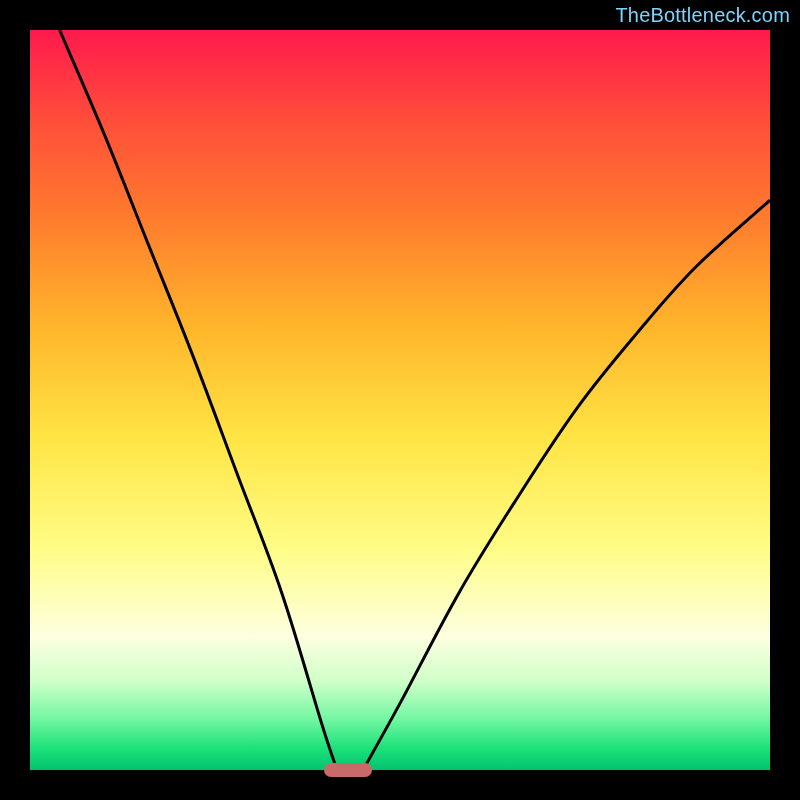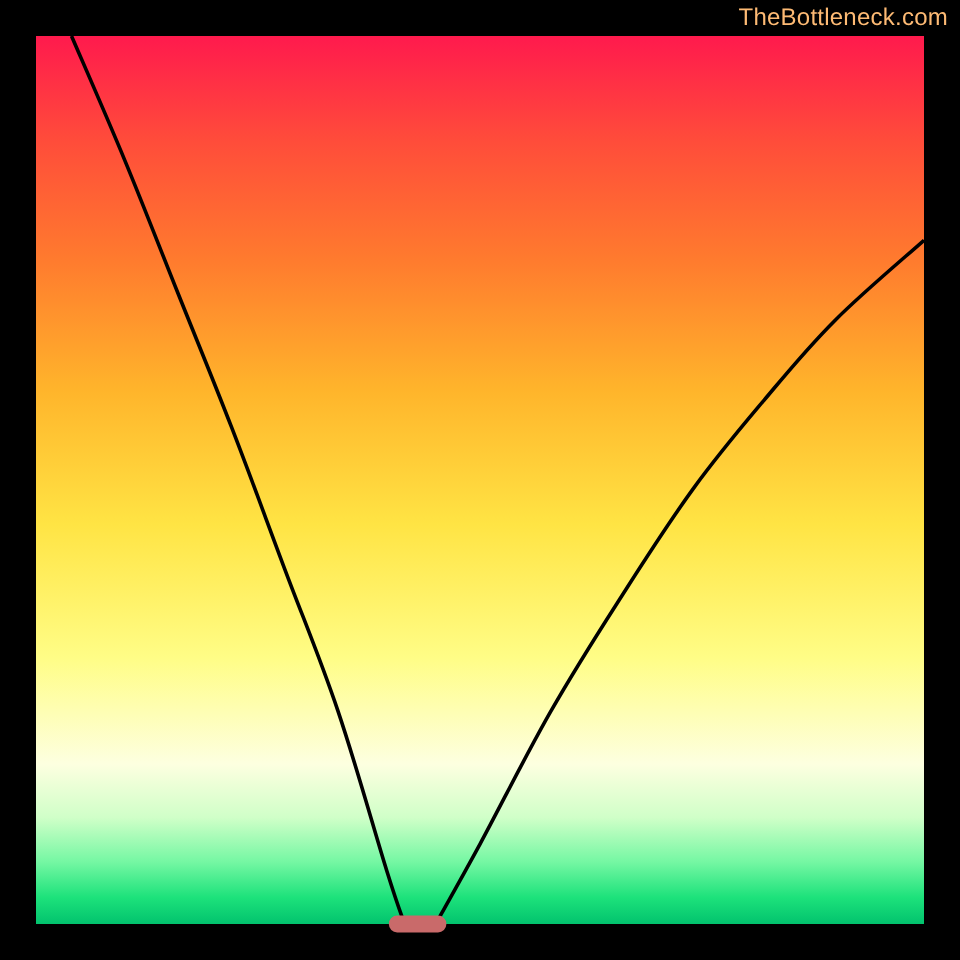--- a/index.html
+++ b/index.html
@@ -35,21 +35,21 @@
       #d0ffc8 88%,
       #75f7a3 93%,
       #1de27b 97%,
       #02c36e 100%
     );
   }
   .watermark {
     position: absolute;
     top: 4px;
     right: 10px;
-    color: #fdba74;
+    color: #7dd3fc;
     font-size: 20px;
     font-weight: 500;
     letter-spacing: 0.2px;
     user-select: none;
   }
   svg.curve {
     position: absolute;
     inset: 0;
   }
   .marker {

